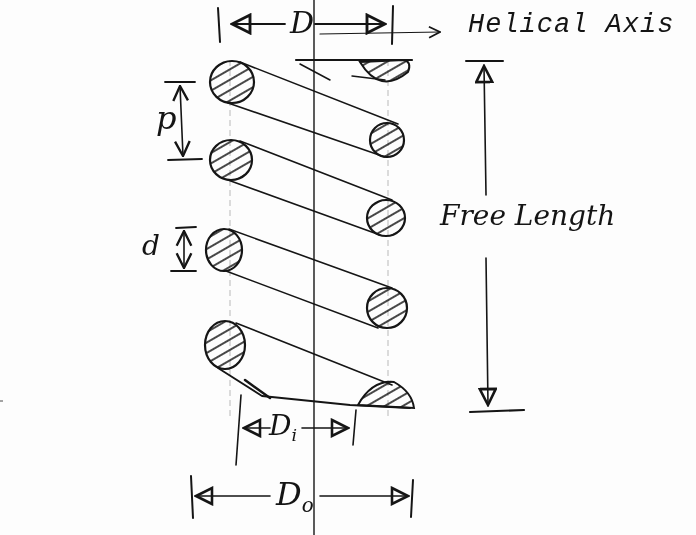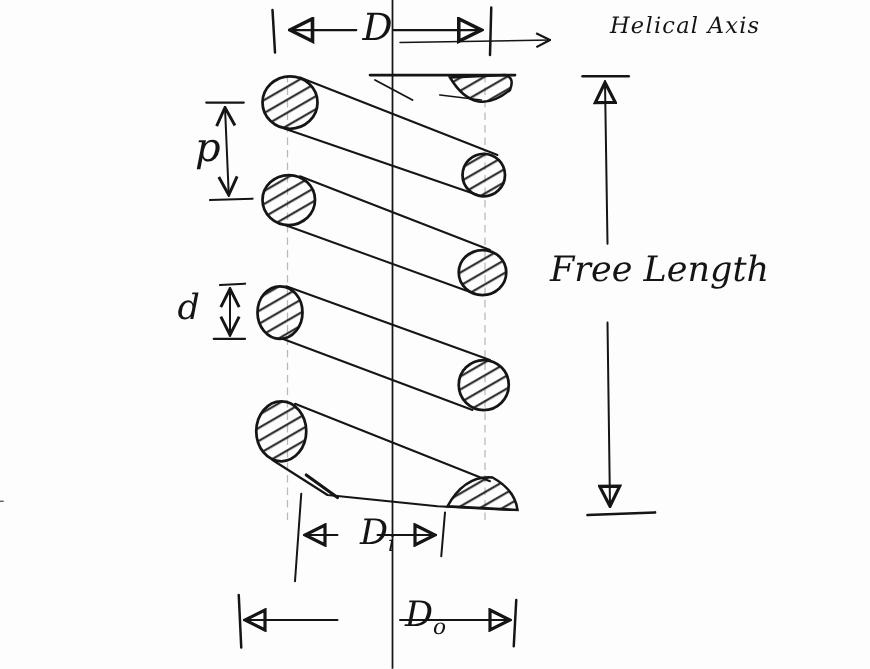--- a/index.html
+++ b/index.html
@@ -113,28 +113,28 @@
       <line class="ink" x1="320" y1="496" x2="408" y2="496" stroke-width="1.6" marker-end="url(#arrOpen)"></line>
     </g>
 
     <line class="thin" x1="0" y1="401" x2="3" y2="401"></line>
   </svg>
 
   <div class="label" style="left:290px; top:8px; font-size:30px;">
     <span>D</span>
   </div>
 
-  <div class="label" style="left:488px; top:12px; font-size:18px; letter-spacing:1px;">Helical Axis</div>
+  <div class="label" style="left:468px; top:12px; font-size:27px; letter-spacing:1px;font-family:Liberation Mono, monospace;">Helical Axis</div>
 
   <div class="label" style="left:156px; top:102px; font-size:32px;">p</div>
 
   <div class="label" style="left:142px; top:232px; font-size:28px;">d</div>
 
   <div class="label" style="left:440px; top:202px; font-size:28px;text-align:center;">Free Length</div>
 
-  <div class="label" style="left:288px; top:412px; font-size:28px;">
+  <div class="label" style="left:269px; top:412px; font-size:28px;">
     <span>D</span><span class="sub">i</span>
   </div>
 
-  <div class="label" style="left:276px; top:478px; font-size:28px;margin-left:48px;">
+  <div class="label" style="left:276px; top:478px; font-size:32px;">
     <span>D</span><span class="sub">o</span>
   </div>
 </div>
 
 </body></html>

